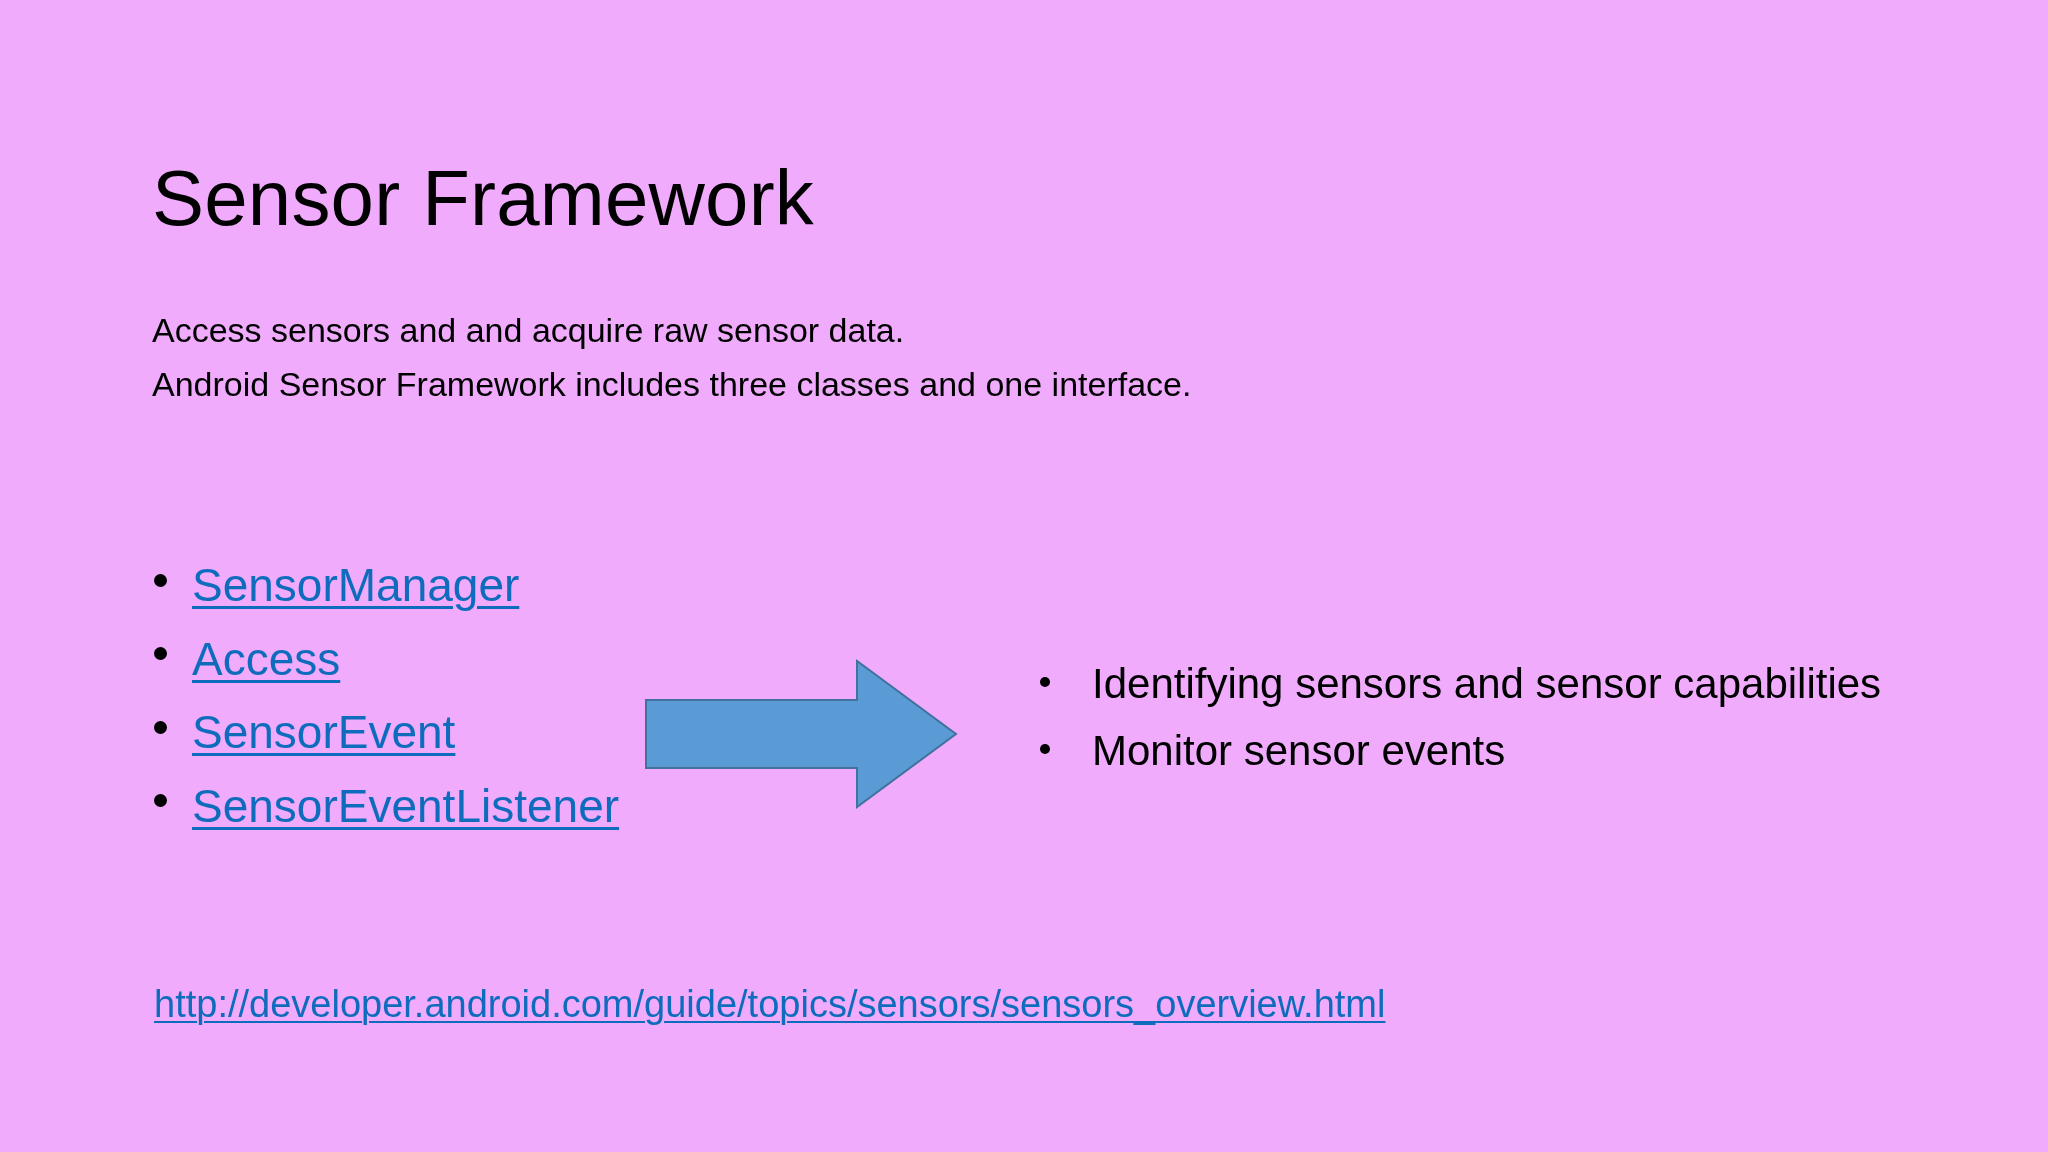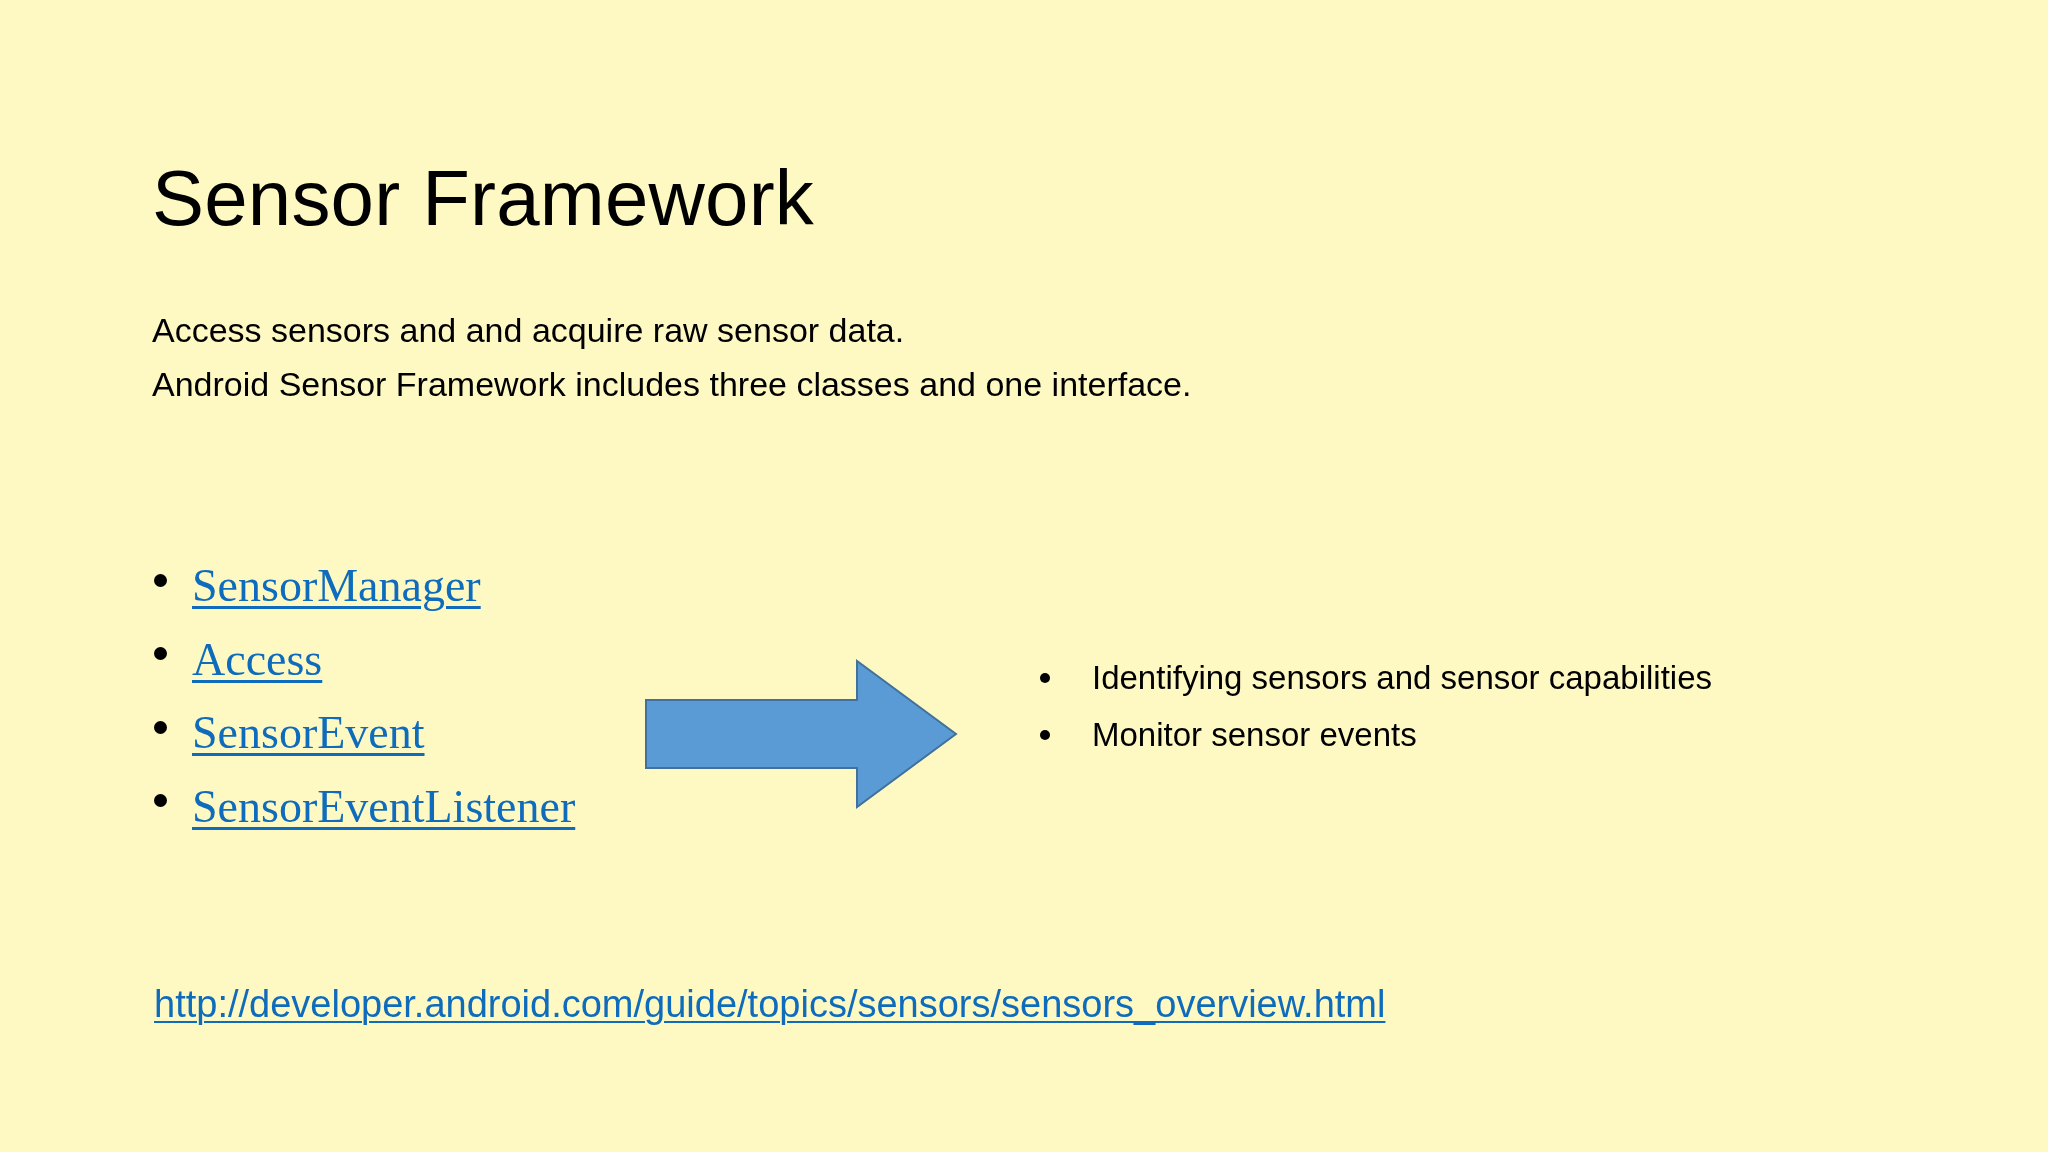--- a/index.html
+++ b/index.html
@@ -13,21 +13,21 @@
     position: relative;
     overflow: hidden;
     font-family: "Liberation Sans", sans-serif;
     color: #000000;
     -webkit-font-smoothing: antialiased;
   }
 
   .slide {
     position: absolute;
     inset: 0;
-    background: #fef9c3;
+    background: #f0abfc;
   }
 
   
   .slide-title {
     position: absolute;
     left: 152px;
     top: 104px;
     width: 1700px;
     font-size: 78px;
     line-height: 1.08;
@@ -57,21 +57,20 @@
 
   
   .link-list {
     position: absolute;
     left: 152px;
     top: 560px;
     width: 620px;
     list-style: none;
     margin: 0;
     padding: 0;
-    font-family: Liberation Serif, serif;
   }
   .link-list-item {
     position: relative;
     padding-left: 40px;
     margin-bottom: 22px;
     font-size: 46px;
     line-height: 1.12;
     white-space: nowrap;
   }
   .link-list-item .bullet-dot {
@@ -112,21 +111,21 @@
     left: 1030px;
     top: 660px;
     width: 990px;
     list-style: none;
     margin: 0;
     padding: 0;
   }
   .outcome-item {
     position: relative;
     padding-left: 62px;
-    font-size: 33px;
+    font-size: 42px;
     line-height: 1.12;
     color: #000000;
     white-space: nowrap;
     margin-bottom: 20px;
   }
   .outcome-item .bullet-dot-sm {
     position: absolute;
     left: 10px;
     top: 0.40em;
     width: 10px;

